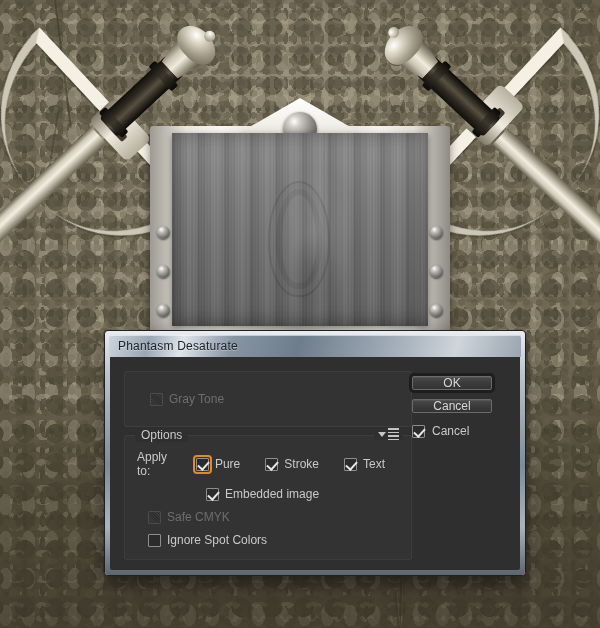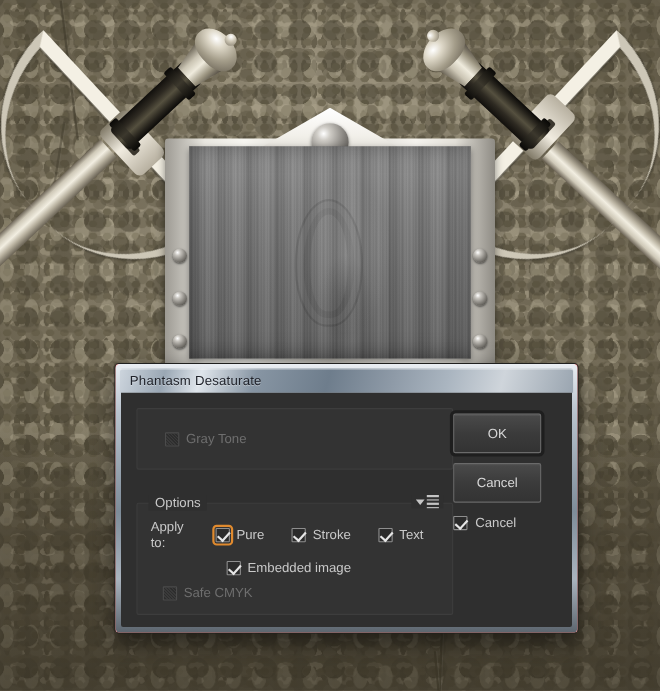--- a/index.html
+++ b/index.html
@@ -196,21 +196,21 @@
     border-radius:0 0 2px 2px;
     display:flex;
   }
   #dlg-left{flex:1;padding:14px 0 0 14px;}
   #dlg-right{width:108px;padding:16px 0 0 0;}
 
   .panel{
     border:1px solid #3d3d3d;background:#333333;border-radius:2px;
   }
   #graytone-panel{height:54px;display:flex;align-items:center;padding-left:14px;}
-  #options-panel{margin-top:30px;position:relative;padding:14px 12px 12px 12px;}
+  #options-panel{margin-top:8px;position:relative;padding:14px 12px 12px 12px;}
   #options-legend{
     position:absolute;left:10px;top:-8px;background:#2f2f2f;
     padding:0 6px;font-size:12px;color:#c9c9c9;
   }
   #options-flyout{
     position:absolute;right:8px;top:-8px;background:#2f2f2f;padding:0 4px;
     display:flex;align-items:center;gap:2px;cursor:pointer;
   }
   .fly-tri{
     width:0;height:0;border-left:4px solid transparent;border-right:4px solid transparent;
@@ -238,21 +238,21 @@
   .cb.focus{
     outline:2px solid #e08a2e;outline-offset:1px;
   }
   .cb.disabled{
     border-color:#4b4b4b;
     background-image:
       repeating-linear-gradient(45deg,#3a3a3a 0 1px,#2d2d2d 1px 2px);
   }
 
   .btn{
-    width:80px;height:36px;box-sizing:border-box;
+    width:80px;height:14px;box-sizing:border-box;
     background:linear-gradient(180deg,#4a4a4a 0%,#3b3b3b 50%,#333333 100%);
     border:1px solid #6a6a6a;border-radius:2px;
     color:#d8d8d8;font-size:12px;
     display:flex;align-items:center;justify-content:center;
     cursor:pointer;
     box-shadow:inset 0 1px 0 rgba(255,255,255,.07);
   }
   .btn.default{
     box-shadow:inset 0 1px 0 rgba(255,255,255,.07),0 0 0 3px #1e1e1e;
     margin:3px 0;
@@ -379,20 +379,26 @@
           </span>
         </div>
 
         <div class="row">
           <span class="cb-wrap" style="margin-right:22px">
             <span class="cb disabled"></span>
             <span class="lbl dim">Safe CMYK</span>
           </span>
         </div>
 
+        <div class="row">
+          <span class="cb-wrap">
+            <span class="cb"></span>
+            <span class="lbl">Ignore Spot Colors</span>
+          </span>
+        </div>
       </div>
     </div>
 
     <div id="dlg-right">
       <div class="btn default" id="btn-ok">OK</div>
       <div class="btn" id="btn-cancel">Cancel</div>
       <div id="preview-row">
         <span class="cb checked"></span>
         <span class="lbl">Cancel</span>
       </div>

